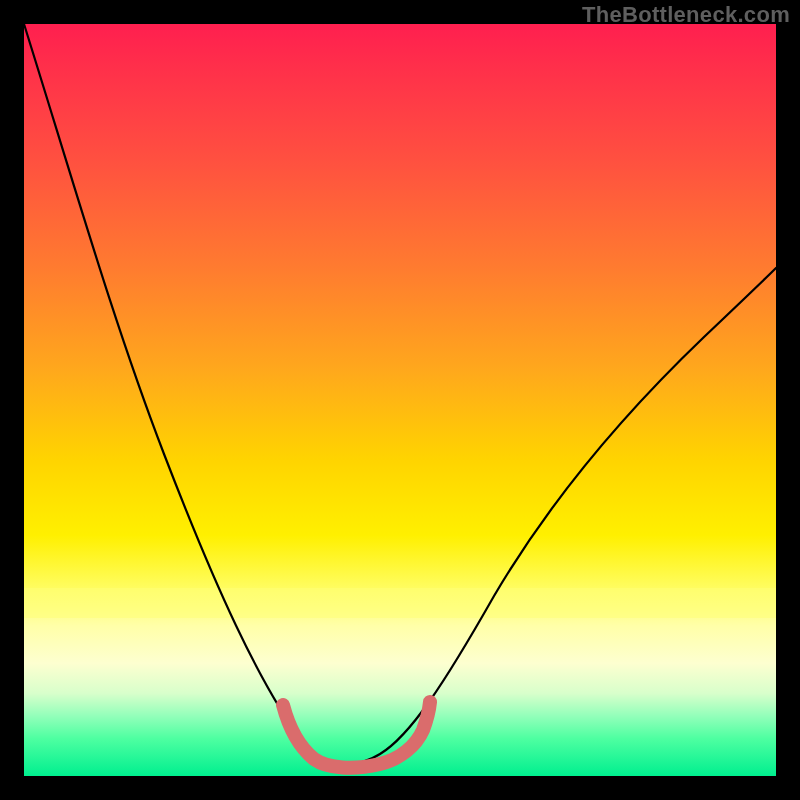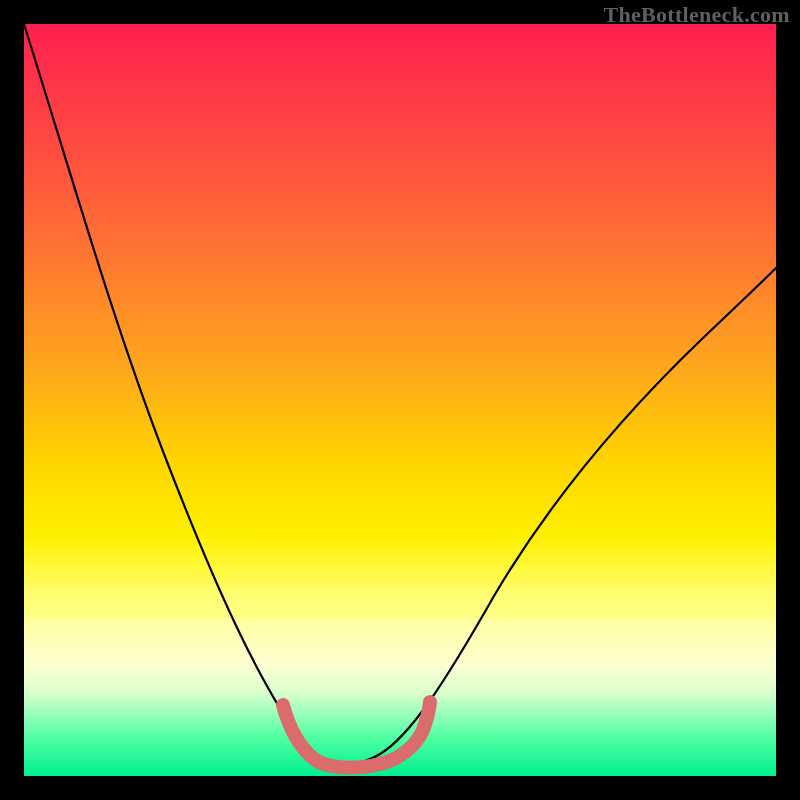--- a/index.html
+++ b/index.html
@@ -50,21 +50,21 @@
   }
   .band {
     position: absolute;
     left: 0;
     width: 100%;
   }
   .attribution {
     position: absolute;
     top: 2px;
     right: 10px;
-    font-family: Liberation Serif, serif;
+    font-family: Liberation Sans, sans-serif;
     font-size: 22px;
     font-weight: 600;
     color: #5f5f5f;
     letter-spacing: 0.3px;
     user-select: none;
   }
   svg.curves {
     position: absolute;
     left: 0;
     top: 0;

